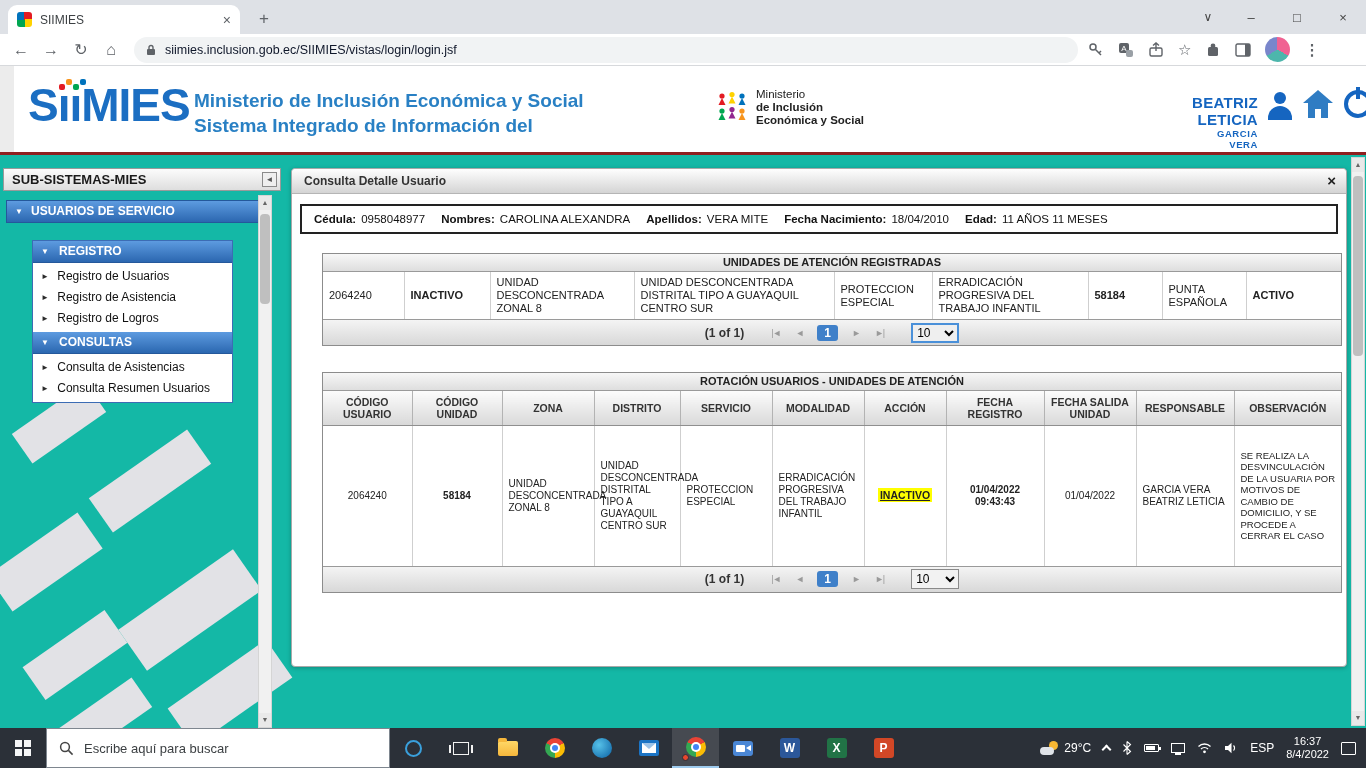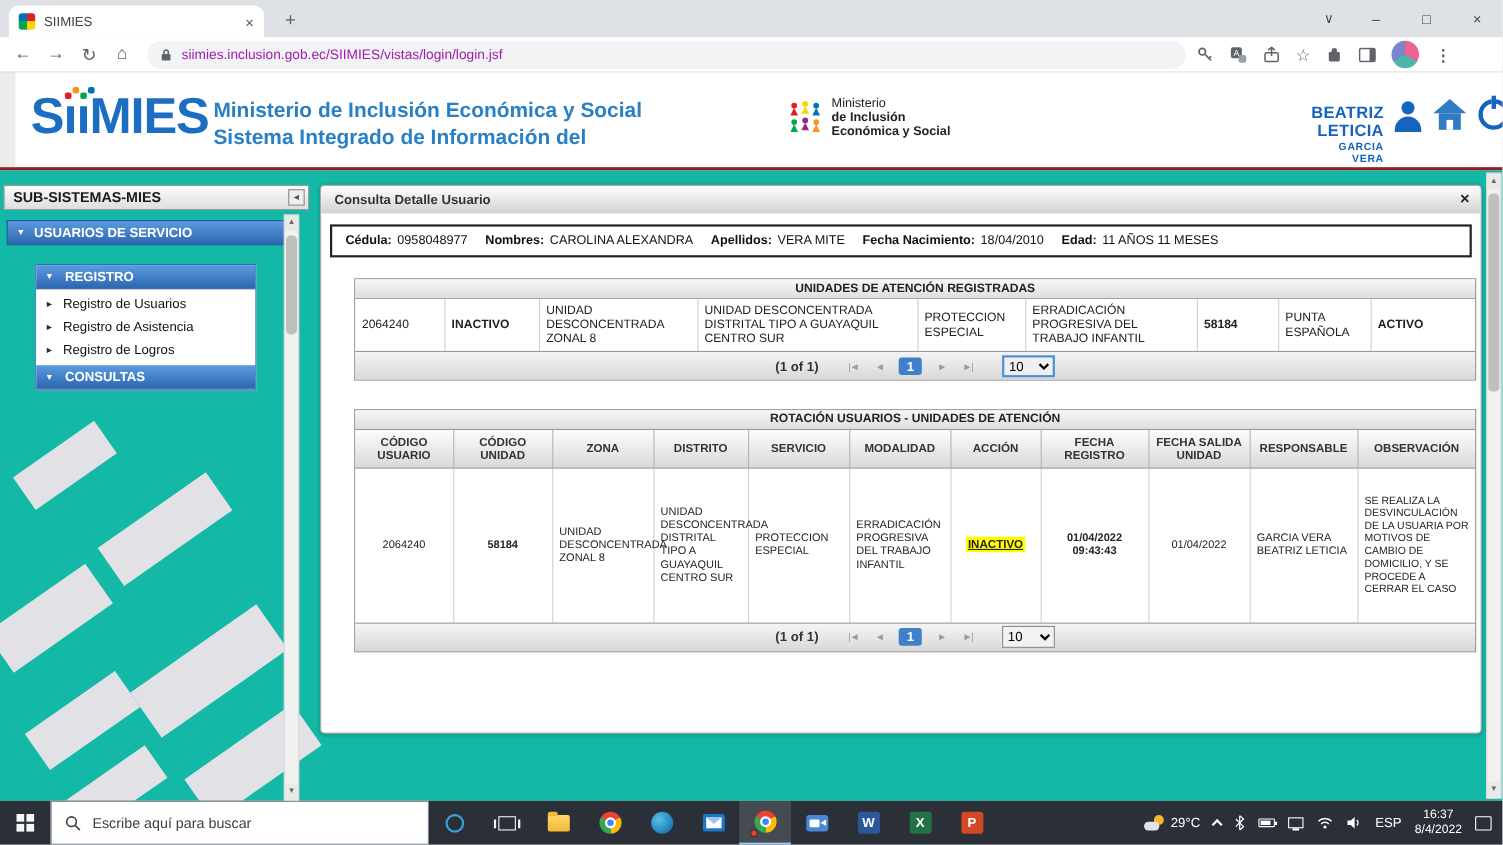--- a/index.html
+++ b/index.html
@@ -18,21 +18,21 @@
     line-height:22px;font-size:17px;color:#5f6368;border-radius:50%;}
   .win-controls{position:absolute;right:0;top:0;height:34px;display:flex;align-items:center;}
   .win-controls span{width:46px;text-align:center;font-size:13px;color:#444;}
   .win-controls .chev{width:40px;font-size:12px;}
 
   .toolbar{position:absolute;top:34px;left:0;width:1366px;height:32px;background:#fff;
     border-bottom:1px solid #d7d9dc;display:flex;align-items:center;}
   .navico{width:30px;text-align:center;font-size:16px;color:#5f6368;}
   .addressbar{margin-left:8px;width:944px;height:26px;background:#f1f3f4;border-radius:14px;
     display:flex;align-items:center;padding:0 12px;gap:9px;}
-  .url{font-size:12.5px;color:#a21caf;}
+  .url{font-size:12.5px;color:#0f172a;}
   .rightico{display:flex;align-items:center;margin-left:10px;gap:14px;}
   .rightico .gico{color:#5f6368;font-size:15px;}
   .avatar{width:25px;height:25px;border-radius:50%;
     background:conic-gradient(#f06292 0 120deg,#4db6ac 120deg 240deg,#7986cb 240deg 360deg);}
   .lock-svg,.mini-svg{display:inline-block;}
 
   
   .appheader{position:absolute;top:66px;left:14px;width:1366px;height:86px;background:#fff;}
   .logo{position:absolute;left:14px;top:12px;font-size:46px;font-weight:bold;color:#1b6ec2;
     letter-spacing:-1px;}
@@ -346,20 +346,30 @@
         <span>Registro de Asistencia</span>
       </div>
       <div class="mi">
         <span class="bullet">►</span>
         <span>Registro de Logros</span>
       </div>
     </div>
     <div class="sec-bar">
       <span class="caret">▼</span>
       <span>CONSULTAS</span>
+    </div>
+    <div class="menu-items">
+      <div class="mi">
+        <span class="bullet">►</span>
+        <span>Consulta de Asistencias</span>
+      </div>
+      <div class="mi">
+        <span class="bullet">►</span>
+        <span>Consulta Resumen Usuarios</span>
+      </div>
     </div>
   </div>
 
   <div class="vscroll sb-side">
     <div class="sbtn up">▲</div>
     <div class="thumb"></div>
     <div class="sbtn down">▼</div>
   </div>
 
   <div class="panel">

